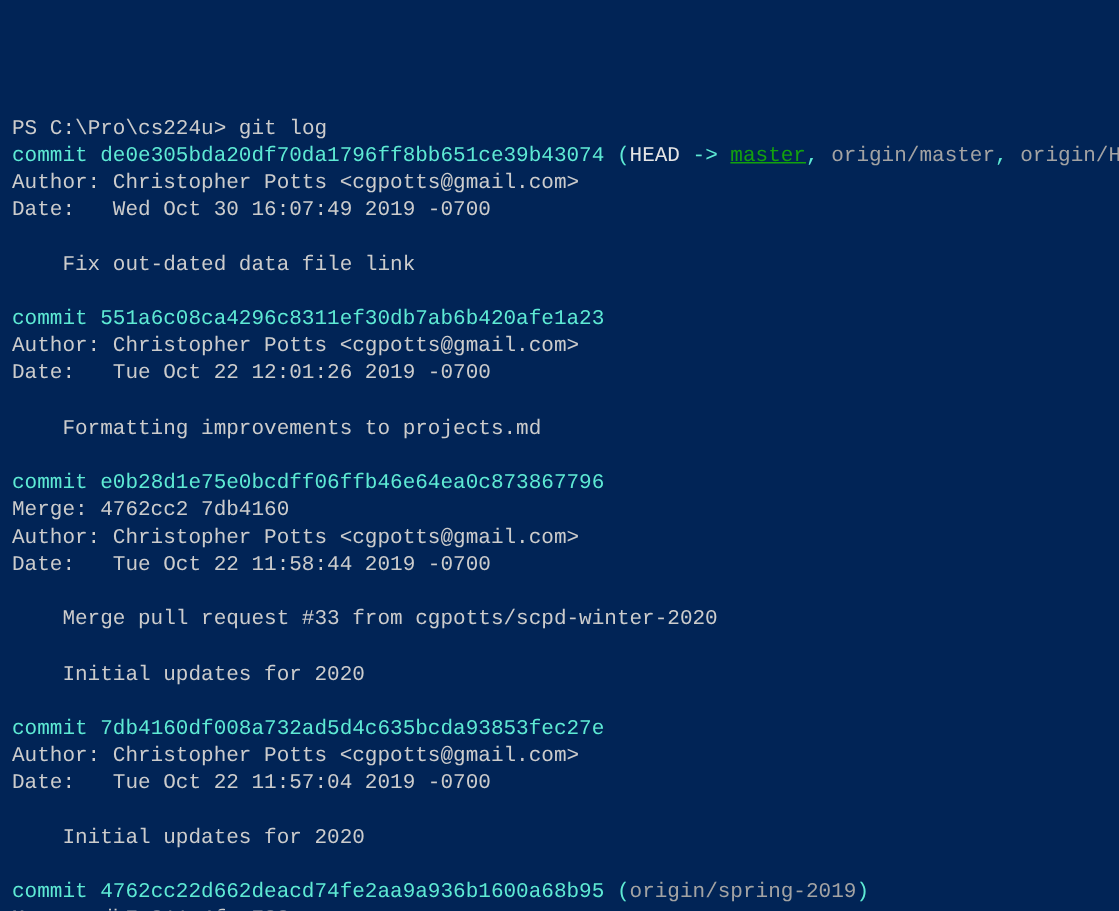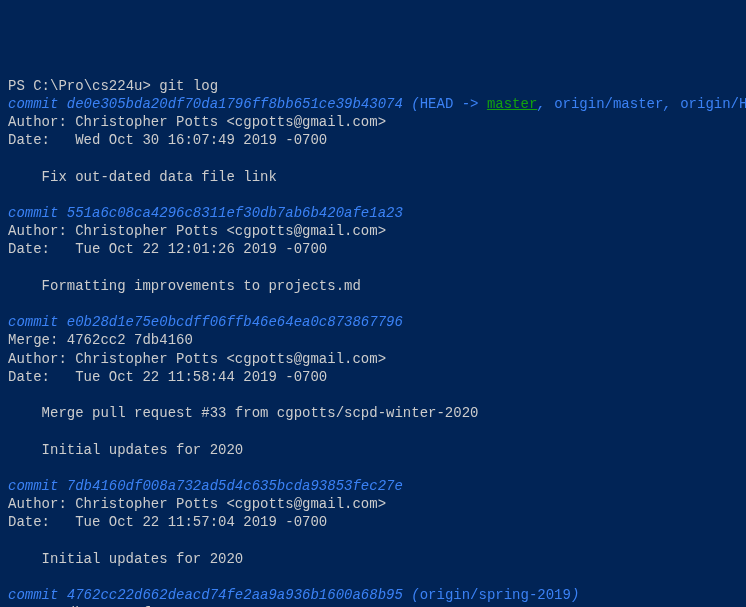--- a/index.html
+++ b/index.html
@@ -12,24 +12,24 @@
       color: #cccccc;
       font-family: Consolas, 'Courier New', monospace;
       font-size: 14px;
       line-height: 1.3;
       padding: 4px 8px;
       width: 746px;
       height: 607px;
       overflow: hidden;
       white-space: pre;
     }
-    .yellow { color: #3b82f6; font-style: italic; }
-    .head { color: #3b82f6; }
+    .yellow { color: #5eead4; }
+    .head { color: #e5e5e5; }
     .master { color: #13a10e; text-decoration: underline; }
-    .origin { color: #3b82f6; }
+    .origin { color: #a3a3a3; }
     .line { display: block; }
   </style>
 </head>
 <body>
 
 
 
 <div><span class="line"><span>PS </span><span>C:\Pro\cs224u&gt;</span><span> git log</span></span><span class="line"><span class="yellow">commit </span><span class="yellow">de0e305bda20df70da1796ff8bb651ce39b43074</span><span class="yellow"> (</span><span class="head">HEAD</span><span class="yellow"> -&gt; </span><span class="master">master</span><span class="yellow">, </span><span class="origin">origin/master</span><span class="yellow">, </span><span class="origin">origin/HEAD</span></span><span class="line">Author: Christopher Potts &lt;cgpotts@gmail.com&gt;</span><span class="line">Date:   Wed Oct 30 16:07:49 2019 -0700</span><span class="line"> </span><span class="line">    Fix out-dated data file link</span><span class="line"> </span><span class="line"><span class="yellow">commit </span><span class="yellow">551a6c08ca4296c8311ef30db7ab6b420afe1a23</span></span><span class="line">Author: Christopher Potts &lt;cgpotts@gmail.com&gt;</span><span class="line">Date:   Tue Oct 22 12:01:26 2019 -0700</span><span class="line"> </span><span class="line">    Formatting improvements to projects.md</span><span class="line"> </span><span class="line"><span class="yellow">commit </span><span class="yellow">e0b28d1e75e0bcdff06ffb46e64ea0c873867796</span></span><span class="line">Merge: 4762cc2 7db4160</span><span class="line">Author: Christopher Potts &lt;cgpotts@gmail.com&gt;</span><span class="line">Date:   Tue Oct 22 11:58:44 2019 -0700</span><span class="line"> </span><span class="line">    Merge pull request #33 from cgpotts/scpd-winter-2020</span><span class="line"> </span><span class="line">    Initial updates for 2020</span><span class="line"> </span><span class="line"><span class="yellow">commit </span><span class="yellow">7db4160df008a732ad5d4c635bcda93853fec27e</span></span><span class="line">Author: Christopher Potts &lt;cgpotts@gmail.com&gt;</span><span class="line">Date:   Tue Oct 22 11:57:04 2019 -0700</span><span class="line"> </span><span class="line">    Initial updates for 2020</span><span class="line"> </span><span class="line"><span class="yellow">commit </span><span class="yellow">4762cc22d662deacd74fe2aa9a936b1600a68b95</span><span class="yellow"> (</span><span class="origin">origin/spring-2019</span><span class="yellow">)</span></span><span class="line">Merge: db7e211 4fae732</span></div>
 
 

